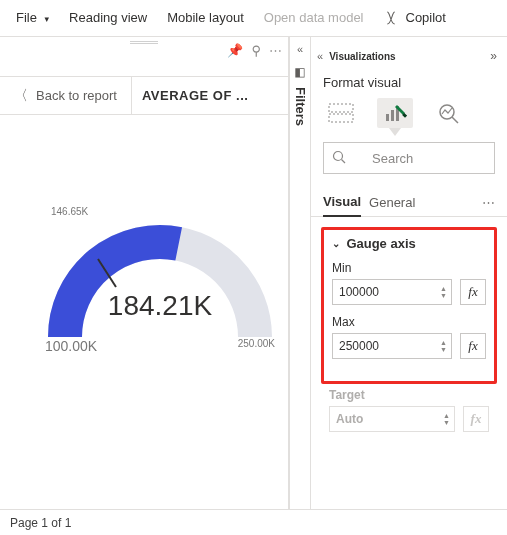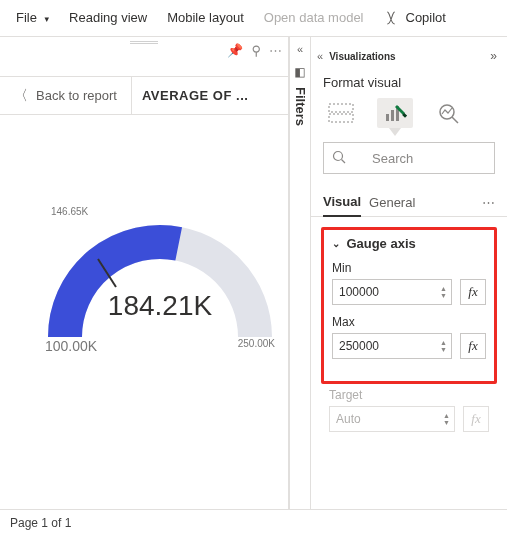--- a/index.html
+++ b/index.html
@@ -225,21 +225,21 @@
             <span>250000</span>
             <div class="spin">
                 <span>▲</span>
                 <span>▼</span>
               </div>
           </div>
           <div class="fxBtn">fx</div>
         </div>
       </div>
 
-      <div class="targetBlock" style="padding:0 8px 0;">
+      <div class="targetBlock" style="padding:0 8px 0;font-weight:bold;">
         <div class="fieldLabel">Target</div>
         <div class="fieldRow">
           <div class="numInput disabled">
             <span>Auto</span>
             <div class="spin">
                 <span>▲</span>
                 <span>▼</span>
               </div>
           </div>
           <div class="fxBtn disabled">fx</div>

